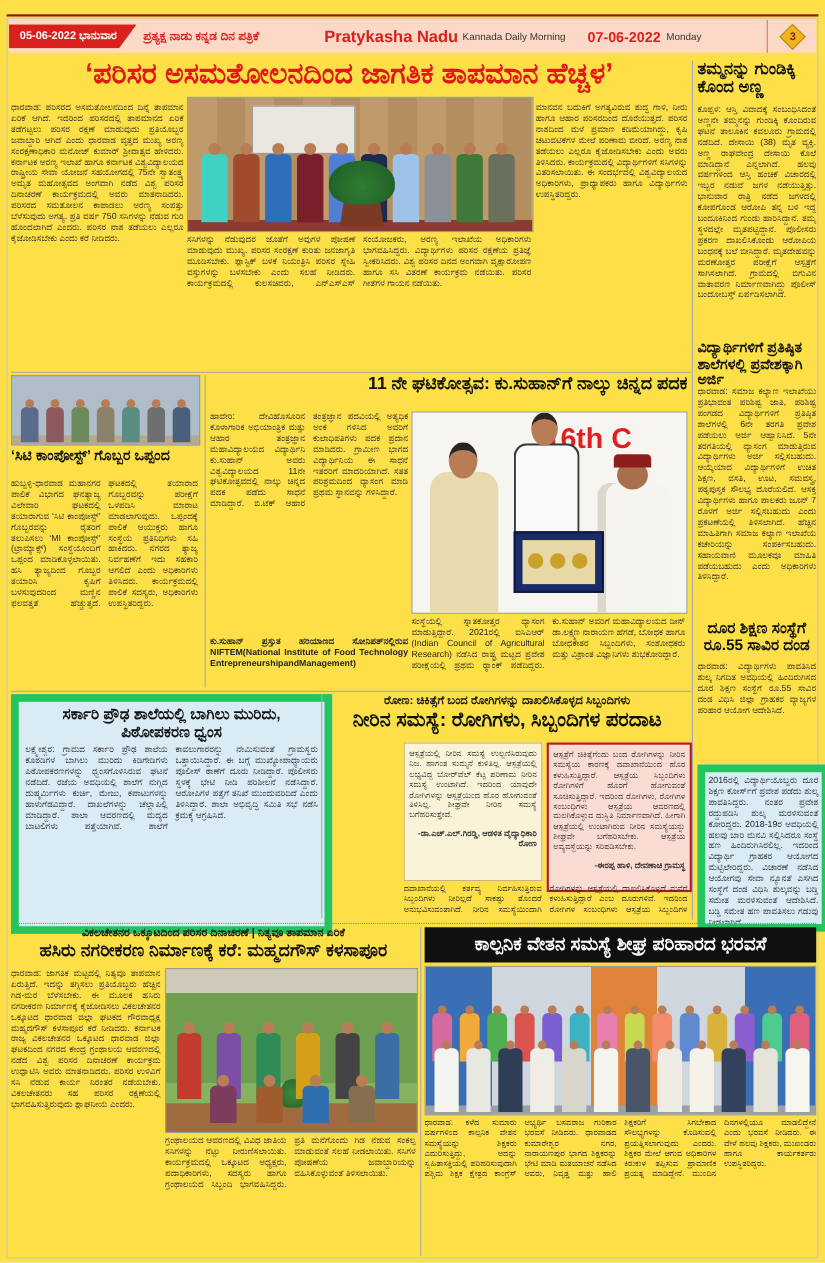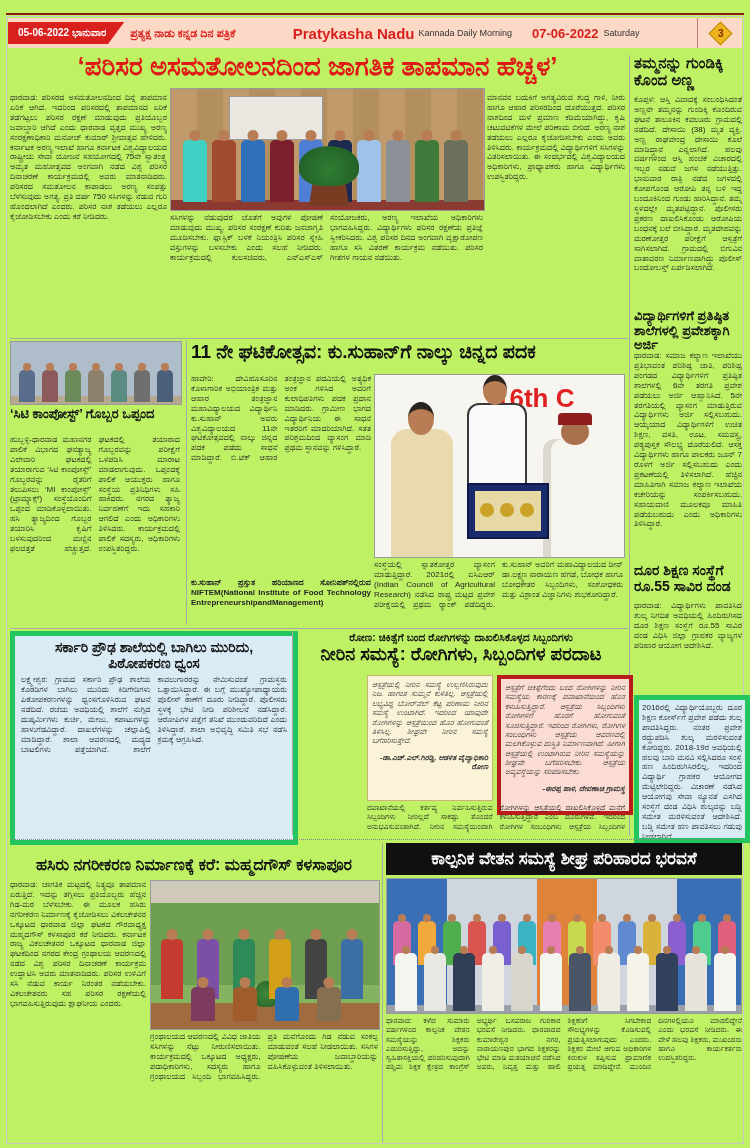--- a/index.html
+++ b/index.html
@@ -1,16 +1,16 @@
 <!DOCTYPE html>
 <html><head>
 <meta charset="utf-8">
 <style>
   html,body{margin:0;padding:0;background:#e9e9e9;}
-  .page{position:relative;width:750px;height:1148px;background:#bef264;margin:0 auto;
+  .page{position:relative;width:750px;height:1148px;background:#fde047;margin:0 auto;
         font-family:"Liberation Sans","DejaVu Sans",sans-serif;overflow:hidden;color:#1c1c1c;}
   .abs{position:absolute;}
   .frame{border:1px solid #c8c8c8;}
   .topline{background:#8b1a12;}
   
   .hdrbar{background:#fbd9c6;display:flex;align-items:center;}
   .ribbon{background:#d9201d;color:#fff;font-weight:bold;font-size:10px;line-height:22px;
           padding:0 18px 0 10px;clip-path:polygon(0 0,100% 0,86% 100%,0 100%);white-space:nowrap;}
   .tagline{color:#d9201d;font-weight:bold;font-size:11px;margin-left:6px;white-space:nowrap;}
   .masthead{color:#d9201d;font-weight:bold;font-size:15px;white-space:nowrap;}
@@ -26,24 +26,24 @@
   .h-blk{color:#111;font-weight:bold;line-height:1.12;}
   .kicker{color:#111;font-weight:bold;}
   
   .body{font-size:8px;line-height:1.24;text-align:justify;color:#252525;overflow:hidden;}
   .cols2{column-count:2;column-gap:7px;}
   .cols4{column-count:4;column-gap:7px;}
   .vline{background:#a9a9a9;}
   .hline{background:#a9a9a9;}
   .dotline{border-top:1px dotted #888;}
   
-  .bluebox{background:#d9ecf6;border:5px solid #22c55e;}
+  .bluebox{background:#d9ecf6;border:7px solid #22c55e;}
   .creambox{background:#fbf3d8;border:1px solid #c9b37a;}
-  .pinkbox{background:#fbdcd2;border:4px solid #b91c1c;}
-  .qtext{font-size:7.5px;line-height:1.25;text-align:justify;color:#333;padding:4px;font-style:italic;}
+  .pinkbox{background:#fbdcd2;border:2px solid #b91c1c;}
+  .qtext{font-size:7.5px;line-height:1.25;text-align:justify;color:#333;padding:4px;}
   .qby{display:block;text-align:right;font-weight:bold;margin-top:3px;}
   .banner{background:#101010;color:#fff;font-weight:bold;display:flex;align-items:center;justify-content:center;text-align:center;}
   
   .photo{overflow:hidden;border:1px solid #9a9a9a;}
   .person{position:absolute;border-radius:5px 5px 0 0;}
   .person::before{content:"";position:absolute;left:50%;top:-10px;transform:translateX(-50%);
                   width:11px;height:11px;border-radius:50%;background:#b97d56;}
   .sm .person::before{width:8px;height:8px;top:-7px;}
   .bigred{color:#e02020;font-weight:bold;}
 </style>
@@ -55,21 +55,21 @@
   <div class="abs frame" style="left:6px;top:16px;width:736px;height:1126px;"></div>
   <div class="abs topline" style="left:6px;top:13px;width:738px;height:2px;"></div>
 
   <div class="abs hdrbar" style="left:8px;top:18px;width:734px;height:30px;">
     <div class="ribbon">05-06-2022 ಭಾನುವಾರ</div>
     <div class="tagline">ಪ್ರತ್ಯಕ್ಷ ನಾಡು ಕನ್ನಡ ದಿನ ಪತ್ರಿಕೆ</div>
     <div style="flex:1"></div>
     <div class="masthead">Pratykasha Nadu</div>
     <div class="mhsub">Kannada Daily Morning</div>
     <div class="idate">07-06-2022</div>
-    <div class="wday">Saturday</div>
+    <div class="wday">Monday</div>
     <div style="flex:1"></div>
     <div class="diawrap">
       <div class="diamond">
         <span>3</span>
       </div>
     </div>
   </div>
 
   <div class="abs h-red" style="left:10px;top:53px;width:615px;height:37px;font-size:26px;">‘ಪರಿಸರ ಅಸಮತೋಲನದಿಂದ ಜಾಗತಿಕ ತಾಪಮಾನ ಹೆಚ್ಚಳ’</div>
 
@@ -100,21 +100,21 @@
 
   <div class="abs vline" style="left:629px;top:55px;width:1px;height:781px;"></div>
 
   <div class="abs" style="left:634px;top:55px;width:108px;height:781px;">
     <div class="abs h-blk" style="left:0;top:0;width:108px;font-size:15px;">ತಮ್ಮನನ್ನು ಗುಂಡಿಕ್ಕಿ ಕೊಂದ ಅಣ್ಣ</div>
     <div class="abs body" style="left:0;top:40px;width:108px;height:208px;">ಕೊಪ್ಪಳ: ಆಸ್ತಿ ವಿವಾದಕ್ಕೆ ಸಂಬಂಧಿಸಿದಂತೆ ಅಣ್ಣನೇ ತಮ್ಮನನ್ನು ಗುಂಡಿಕ್ಕಿ ಕೊಂದಿರುವ ಘಟನೆ ತಾಲೂಕಿನ ಕವಲೂರು ಗ್ರಾಮದಲ್ಲಿ ನಡೆದಿದೆ. ದೇಸಾಯಿ (38) ಮೃತ ವ್ಯಕ್ತಿ. ಅಣ್ಣ ರಾಘವೇಂದ್ರ ದೇಸಾಯಿ ಕೊಲೆ ಮಾಡಿದ್ದಾನೆ ಎನ್ನಲಾಗಿದೆ. ಹಲವು ವರ್ಷಗಳಿಂದ ಆಸ್ತಿ ಹಂಚಿಕೆ ವಿಚಾರದಲ್ಲಿ ಇಬ್ಬರ ನಡುವೆ ಜಗಳ ನಡೆಯುತ್ತಿತ್ತು. ಭಾನುವಾರ ರಾತ್ರಿ ನಡೆದ ಜಗಳದಲ್ಲಿ ಕೋಪಗೊಂಡ ಆರೋಪಿ ತನ್ನ ಬಳಿ ಇದ್ದ ಬಂದೂಕಿನಿಂದ ಗುಂಡು ಹಾರಿಸಿದ್ದಾನೆ. ತಮ್ಮ ಸ್ಥಳದಲ್ಲೇ ಮೃತಪಟ್ಟಿದ್ದಾನೆ. ಪೊಲೀಸರು ಪ್ರಕರಣ ದಾಖಲಿಸಿಕೊಂಡು ಆರೋಪಿಯ ಬಂಧನಕ್ಕೆ ಬಲೆ ಬೀಸಿದ್ದಾರೆ. ಮೃತದೇಹವನ್ನು ಮರಣೋತ್ತರ ಪರೀಕ್ಷೆಗೆ ಆಸ್ಪತ್ರೆಗೆ ಸಾಗಿಸಲಾಗಿದೆ. ಗ್ರಾಮದಲ್ಲಿ ಬಿಗುವಿನ ವಾತಾವರಣ ನಿರ್ಮಾಣವಾಗಿದ್ದು ಪೊಲೀಸ್ ಬಂದೋಬಸ್ತ್ ಏರ್ಪಡಿಸಲಾಗಿದೆ.</div>
 
     <div class="abs h-blk" style="left:0;top:254px;width:108px;font-size:13px;">ವಿದ್ಯಾರ್ಥಿಗಳಿಗೆ ಪ್ರತಿಷ್ಠಿತ ಶಾಲೆಗಳಲ್ಲಿ ಪ್ರವೇಶಕ್ಕಾಗಿ ಅರ್ಜಿ</div>
     <div class="abs body" style="left:0;top:296px;width:108px;height:208px;">ಧಾರವಾಡ: ಸಮಾಜ ಕಲ್ಯಾಣ ಇಲಾಖೆಯು ಪ್ರತಿಭಾವಂತ ಪರಿಶಿಷ್ಟ ಜಾತಿ, ಪರಿಶಿಷ್ಟ ಪಂಗಡದ ವಿದ್ಯಾರ್ಥಿಗಳಿಗೆ ಪ್ರತಿಷ್ಠಿತ ಶಾಲೆಗಳಲ್ಲಿ 6ನೇ ತರಗತಿ ಪ್ರವೇಶ ಪಡೆಯಲು ಅರ್ಜಿ ಆಹ್ವಾನಿಸಿದೆ. 5ನೇ ತರಗತಿಯಲ್ಲಿ ವ್ಯಾಸಂಗ ಮಾಡುತ್ತಿರುವ ವಿದ್ಯಾರ್ಥಿಗಳು ಅರ್ಜಿ ಸಲ್ಲಿಸಬಹುದು. ಆಯ್ಕೆಯಾದ ವಿದ್ಯಾರ್ಥಿಗಳಿಗೆ ಉಚಿತ ಶಿಕ್ಷಣ, ವಸತಿ, ಊಟ, ಸಮವಸ್ತ್ರ, ಪಠ್ಯಪುಸ್ತಕ ಸೌಲಭ್ಯ ದೊರೆಯಲಿದೆ. ಆಸಕ್ತ ವಿದ್ಯಾರ್ಥಿಗಳು ಹಾಗೂ ಪಾಲಕರು ಜೂನ್ 7 ರೊಳಗೆ ಅರ್ಜಿ ಸಲ್ಲಿಸಬಹುದು ಎಂದು ಪ್ರಕಟಣೆಯಲ್ಲಿ ತಿಳಿಸಲಾಗಿದೆ. ಹೆಚ್ಚಿನ ಮಾಹಿತಿಗಾಗಿ ಸಮಾಜ ಕಲ್ಯಾಣ ಇಲಾಖೆಯ ಕಚೇರಿಯನ್ನು ಸಂಪರ್ಕಿಸಬಹುದು. ಸಹಾಯವಾಣಿ ಮೂಲಕವೂ ಮಾಹಿತಿ ಪಡೆಯಬಹುದು ಎಂದು ಅಧಿಕಾರಿಗಳು ತಿಳಿಸಿದ್ದಾರೆ.</div>
 
-    <div class="abs h-blk" style="left:0;top:508px;width:108px;font-size:14px;">ದೂರ ಶಿಕ್ಷಣ ಸಂಸ್ಥೆಗೆ ರೂ.55 ಸಾವಿರ ದಂಡ</div>
+    <div class="abs h-blk" style="left:0;top:508px;width:108px;font-size:14px;text-align:center;">ದೂರ ಶಿಕ್ಷಣ ಸಂಸ್ಥೆಗೆ ರೂ.55 ಸಾವಿರ ದಂಡ</div>
     <div class="abs body" style="left:0;top:546px;width:108px;height:90px;">ಧಾರವಾಡ: ವಿದ್ಯಾರ್ಥಿಗಳು ಪಾವತಿಸಿದ ಶುಲ್ಕ ನಿಗದಿತ ಅವಧಿಯಲ್ಲಿ ಹಿಂದಿರುಗಿಸದ ದೂರ ಶಿಕ್ಷಣ ಸಂಸ್ಥೆಗೆ ರೂ.55 ಸಾವಿರ ದಂಡ ವಿಧಿಸಿ ಜಿಲ್ಲಾ ಗ್ರಾಹಕರ ವ್ಯಾಜ್ಯಗಳ ಪರಿಹಾರ ಆಯೋಗ ಆದೇಶಿಸಿದೆ.</div>
     <div class="abs bluebox body" style="left:0;top:640px;width:100px;height:132px;padding:3px;">2016ರಲ್ಲಿ ವಿದ್ಯಾರ್ಥಿಯೊಬ್ಬರು ದೂರ ಶಿಕ್ಷಣ ಕೋರ್ಸ್‌ಗೆ ಪ್ರವೇಶ ಪಡೆದು ಶುಲ್ಕ ಪಾವತಿಸಿದ್ದರು. ನಂತರ ಪ್ರವೇಶ ರದ್ದುಪಡಿಸಿ ಶುಲ್ಕ ಮರಳಿಸುವಂತೆ ಕೋರಿದ್ದರು. 2018-19ರ ಅವಧಿಯಲ್ಲಿ ಹಲವು ಬಾರಿ ಮನವಿ ಸಲ್ಲಿಸಿದರೂ ಸಂಸ್ಥೆ ಹಣ ಹಿಂದಿರುಗಿಸಿರಲಿಲ್ಲ. ಇದರಿಂದ ವಿದ್ಯಾರ್ಥಿ ಗ್ರಾಹಕರ ಆಯೋಗದ ಮೆಟ್ಟಿಲೇರಿದ್ದರು. ವಿಚಾರಣೆ ನಡೆಸಿದ ಆಯೋಗವು ಸೇವಾ ನ್ಯೂನತೆ ಎಸಗಿದ ಸಂಸ್ಥೆಗೆ ದಂಡ ವಿಧಿಸಿ ಶುಲ್ಕವನ್ನು ಬಡ್ಡಿ ಸಮೇತ ಮರಳಿಸುವಂತೆ ಆದೇಶಿಸಿದೆ. ಬಡ್ಡಿ ಸಮೇತ ಹಣ ಪಾವತಿಸಲು ಗಡುವು ನೀಡಲಾಗಿದೆ.</div>
   </div>
 
   <div class="abs hline" style="left:10px;top:338px;width:618px;height:1px;"></div>
 
   <div class="abs" style="left:10px;top:341px;width:172px;height:284px;">
     <div class="photo sm" style="position:absolute;left:0;top:0;width:170px;height:62px;background:#aebdc9;">
       <div class="abs" style="left:0;bottom:0;width:100%;height:8px;background:#b7a98f;"></div>
       <div class="abs" style="position:absolute;inset:0;">
@@ -127,21 +127,21 @@
           <div class="person" style="background: rgb(74, 95, 122); width: 16px; height: 32px; left: 146px; bottom: 2px;"></div>
         </div>
     </div>
     <div class="abs h-blk" style="left:0;top:66px;width:170px;font-size:13px;text-align:left;">‘ಸಿಟಿ ಕಾಂಪೋಸ್ಟ್’ ಗೊಬ್ಬರ ಒಪ್ಪಂದ</div>
     <div class="abs body cols2" style="left:0;top:94px;width:170px;height:188px;">ಹುಬ್ಬಳ್ಳಿ-ಧಾರವಾಡ ಮಹಾನಗರ ಪಾಲಿಕೆ ವಿಭಾಗದ ಘನತ್ಯಾಜ್ಯ ವಿಲೇವಾರಿ ಘಟಕದಲ್ಲಿ ತಯಾರಾಗುವ ‘ಸಿಟಿ ಕಾಂಪೋಸ್ಟ್’ ಗೊಬ್ಬರವನ್ನು ರೈತರಿಗೆ ತಲುಪಿಸಲು ‘MI ಕಾಂಪೋಸ್ಟ್’ (ಟ್ರಾಮ್ಯಾಕ್ಸ್) ಸಂಸ್ಥೆಯೊಂದಿಗೆ ಒಪ್ಪಂದ ಮಾಡಿಕೊಳ್ಳಲಾಯಿತು. ಹಸಿ ತ್ಯಾಜ್ಯದಿಂದ ಗೊಬ್ಬರ ತಯಾರಿಸಿ ಕೃಷಿಗೆ ಬಳಸುವುದರಿಂದ ಮಣ್ಣಿನ ಫಲವತ್ತತೆ ಹೆಚ್ಚುತ್ತದೆ. ಘಟಕದಲ್ಲಿ ತಯಾರಾದ ಗೊಬ್ಬರವನ್ನು ಪರೀಕ್ಷೆಗೆ ಒಳಪಡಿಸಿ ಮಾರಾಟ ಮಾಡಲಾಗುವುದು. ಒಪ್ಪಂದಕ್ಕೆ ಪಾಲಿಕೆ ಆಯುಕ್ತರು ಹಾಗೂ ಸಂಸ್ಥೆಯ ಪ್ರತಿನಿಧಿಗಳು ಸಹಿ ಹಾಕಿದರು. ನಗರದ ತ್ಯಾಜ್ಯ ನಿರ್ವಹಣೆಗೆ ಇದು ಸಹಕಾರಿ ಆಗಲಿದೆ ಎಂದು ಅಧಿಕಾರಿಗಳು ತಿಳಿಸಿದರು. ಕಾರ್ಯಕ್ರಮದಲ್ಲಿ ಪಾಲಿಕೆ ಸದಸ್ಯರು, ಅಧಿಕಾರಿಗಳು ಉಪಸ್ಥಿತರಿದ್ದರು.</div>
   </div>
 
   <div class="abs vline" style="left:186px;top:341px;width:1px;height:284px;"></div>
 
   <div class="abs" style="left:191px;top:341px;width:434px;height:285px;">
-    <div class="abs h-blk" style="left:0;top:0;width:434px;font-size:19px;text-align:left;">11 ನೇ ಘಟಿಕೋತ್ಸವ: ಕು.ಸುಹಾನ್‌ಗೆ ನಾಲ್ಕು ಚಿನ್ನದ ಪದಕ</div>
+    <div class="abs h-blk" style="left:0;top:0;width:434px;font-size:16px;text-align:right;">11 ನೇ ಘಟಿಕೋತ್ಸವ: ಕು.ಸುಹಾನ್‌ಗೆ ನಾಲ್ಕು ಚಿನ್ನದ ಪದಕ</div>
     <div class="abs body cols2" style="left:0;top:33px;width:180px;height:200px;">ಹಾವೇರಿ: ದೇವಿಹೊಸೂರಿನ ಕೊಳಾಗಾರಿಕ ಅಭಿಯಾಂತ್ರಿಕ ಮತ್ತು ಆಹಾರ ತಂತ್ರಜ್ಞಾನ ಮಹಾವಿದ್ಯಾಲಯದ ವಿದ್ಯಾರ್ಥಿನಿ ಕು.ಸುಹಾನ್ ಅವರು ವಿಶ್ವವಿದ್ಯಾಲಯದ 11ನೇ ಘಟಿಕೋತ್ಸವದಲ್ಲಿ ನಾಲ್ಕು ಚಿನ್ನದ ಪದಕ ಪಡೆದು ಸಾಧನೆ ಮಾಡಿದ್ದಾರೆ. ಬಿ.ಟೆಕ್ ಆಹಾರ ತಂತ್ರಜ್ಞಾನ ಪದವಿಯಲ್ಲಿ ಅತ್ಯಧಿಕ ಅಂಕ ಗಳಿಸಿದ ಅವರಿಗೆ ಕುಲಾಧಿಪತಿಗಳು ಪದಕ ಪ್ರದಾನ ಮಾಡಿದರು. ಗ್ರಾಮೀಣ ಭಾಗದ ವಿದ್ಯಾರ್ಥಿನಿಯ ಈ ಸಾಧನೆ ಇತರರಿಗೆ ಮಾದರಿಯಾಗಿದೆ. ಸತತ ಪರಿಶ್ರಮದಿಂದ ವ್ಯಾಸಂಗ ಮಾಡಿ ಪ್ರಥಮ ಸ್ಥಾನವನ್ನು ಗಳಿಸಿದ್ದಾರೆ.</div>
     <div class="abs body" style="left:0;top:237px;width:180px;height:46px;font-weight:bold;">ಕು.ಸುಹಾನ್ ಪ್ರಸ್ತುತ ಹರಿಯಾಣದ ಸೋನಿಪತ್‌ನಲ್ಲಿರುವ NIFTEM(National Institute of Food Technology EntrepreneurshipandManagement)</div>
 
     <div class="photo" style="position:absolute;left:183px;top:33px;width:249px;height:182px;background:#f7f5f0;">
       <div class="abs bigred" style="left:120px;top:8px;font-size:26px;">16th C</div>
 
       <div class="abs" style="left:16px;bottom:0;width:62px;height:128px;background:#e9d9ae;border-radius:16px 16px 0 0;"></div>
       <div class="abs" style="left:33px;bottom:122px;width:26px;height:26px;border-radius:50%;background:#b97d56;border-top:7px solid #2b2320;"></div>
 
       <div class="abs" style="left:92px;bottom:36px;width:56px;height:116px;background:#fafafa;border:2px solid #3a3a3a;border-bottom:none;border-radius:12px 12px 0 0;"></div>
@@ -180,20 +180,21 @@
     <div class="abs pinkbox" style="left:200px;top:44px;width:128px;height:132px;">
       <div class="qtext">ಆಸ್ಪತ್ರೆಗೆ ಚಿಕಿತ್ಸೆಗೆಂದು ಬಂದ ರೋಗಿಗಳನ್ನು ನೀರಿನ ಸಮಸ್ಯೆಯ ಕಾರಣಕ್ಕೆ ದವಾಖಾನೆಯಿಂದ ಹೊರ ಕಳುಹಿಸುತ್ತಿದ್ದಾರೆ. ಆಸ್ಪತ್ರೆಯ ಸಿಬ್ಬಂದಿಗಳು ರೋಗಿಗಳಿಗೆ ಹೊರಗೆ ಹೋಗುವಂತೆ ಸೂಚಿಸುತ್ತಿದ್ದಾರೆ. ಇದರಿಂದ ರೋಗಿಗಳು, ರೋಗಿಗಳ ಸಂಬಂಧಿಗಳು ಆಸ್ಪತ್ರೆಯ ಆವರಣದಲ್ಲಿ ಮಲಗಿಕೊಳ್ಳುವ ದುಸ್ಥಿತಿ ನಿರ್ಮಾಣವಾಗಿದೆ. ಹೀಗಾಗಿ ಆಸ್ಪತ್ರೆಯಲ್ಲಿ ಉಂಟಾಗಿರುವ ನೀರಿನ ಸಮಸ್ಯೆಯನ್ನು ಶೀಘ್ರವೇ ಬಗೆಹರಿಸಬೇಕು. ಆಸ್ಪತ್ರೆಯ ಅವ್ಯವಸ್ಥೆಯನ್ನು ಸರಿಪಡಿಸಬೇಕು.</div>
       <span class="qby qtext" style="padding-top:0;">-ಈರಪ್ಪ ಹಾಳಿ, ದೇವಣಾಚಿ ಗ್ರಾಮಸ್ಥ</span>
     </div>
     <div class="abs body cols2" style="left:70px;top:172px;width:258px;height:32px;font-size:7.5px;">ದವಾಖಾನೆಯಲ್ಲಿ ಕರ್ತವ್ಯ ನಿರ್ವಹಿಸುತ್ತಿರುವ ಸಿಬ್ಬಂದಿಗಳು ನೀರಿಲ್ಲದೆ ಸಾಕಷ್ಟು ತೊಂದರೆ ಅನುಭವಿಸುವಂತಾಗಿದೆ. ನೀರಿನ ಸಮಸ್ಯೆಯಿಂದಾಗಿ ರೋಗಿಗಳನ್ನು ಆಸ್ಪತ್ರೆಯಲ್ಲಿ ದಾಖಲಿಸಿಕೊಳ್ಳದೆ ಮನೆಗೆ ಕಳುಹಿಸುತ್ತಿದ್ದಾರೆ ಎಂಬ ದೂರುಗಳಿವೆ. ಇದರಿಂದ ರೋಗಿಗಳ ಸಂಬಂಧಿಗಳು ಆಸ್ಪತ್ರೆಯ ಸಿಬ್ಬಂದಿಗಳ ಜೊತೆಗೆ ಮಾತಿನ ಚಕಮಕಿ ನಡೆಸುತ್ತಿರುವ ದೃಶ್ಯಗಳು ಸಾಮಾನ್ಯವಾಗಿವೆ.</div>
   </div>
 
   <div class="abs dotline" style="left:10px;top:839px;width:732px;height:0;"></div>
 
   <div class="abs" style="left:10px;top:843px;width:368px;height:300px;">
+    <div class="abs kicker" style="left:0;top:0;width:368px;font-size:10px;text-align:center;">ವಿಕಲಚೇತನರ ಒಕ್ಕೂಟದಿಂದ ಪರಿಸರ ದಿನಾಚರಣೆ | ನಿತ್ಯವೂ ತಾಪಮಾನ ಏರಿಕೆ</div>
     <div class="abs h-blk" style="left:0;top:13px;width:368px;font-size:16px;text-align:center;">ಹಸಿರು ನಗರೀಕರಣ ನಿರ್ಮಾಣಕ್ಕೆ ಕರೆ: ಮಹ್ಮದಗೌಸ್ ಕಳಸಾಪೂರ</div>
     <div class="abs body" style="left:0;top:37px;width:136px;height:263px;">ಧಾರವಾಡ: ಜಾಗತಿಕ ಮಟ್ಟದಲ್ಲಿ ನಿತ್ಯವೂ ತಾಪಮಾನ ಏರುತ್ತಿದೆ. ಇದನ್ನು ತಗ್ಗಿಸಲು ಪ್ರತಿಯೊಬ್ಬರು ಹೆಚ್ಚಿನ ಗಿಡ-ಮರ ಬೆಳೆಸಬೇಕು. ಈ ಮೂಲಕ ಹಸಿರು ನಗರೀಕರಣ ನಿರ್ಮಾಣಕ್ಕೆ ಕೈಜೋಡಿಸಲು ವಿಕಲಚೇತನರ ಒಕ್ಕೂಟದ ಧಾರವಾಡ ಜಿಲ್ಲಾ ಘಟಕದ ಗೌರವಾಧ್ಯಕ್ಷ ಮಹ್ಮದಗೌಸ್ ಕಳಸಾಪೂರ ಕರೆ ನೀಡಿದರು. ಕರ್ನಾಟಕ ರಾಜ್ಯ ವಿಕಲಚೇತನರ ಒಕ್ಕೂಟದ ಧಾರವಾಡ ಜಿಲ್ಲಾ ಘಟಕದಿಂದ ನಗರದ ಕೇಂದ್ರ ಗ್ರಂಥಾಲಯ ಆವರಣದಲ್ಲಿ ನಡೆದ ವಿಶ್ವ ಪರಿಸರ ದಿನಾಚರಣೆ ಕಾರ್ಯಕ್ರಮ ಉದ್ಘಾಟಿಸಿ ಅವರು ಮಾತನಾಡಿದರು. ಪರಿಸರ ಉಳಿವಿಗೆ ಸಸಿ ನೆಡುವ ಕಾರ್ಯ ನಿರಂತರ ನಡೆಯಬೇಕು. ವಿಕಲಚೇತನರು ಸಹ ಪರಿಸರ ರಕ್ಷಣೆಯಲ್ಲಿ ಭಾಗವಹಿಸುತ್ತಿರುವುದು ಶ್ಲಾಘನೀಯ ಎಂದರು.</div>
     <div class="photo" style="position:absolute;left:140px;top:37px;width:228px;height:148px;background:linear-gradient(#cfc9ba 0 22px,#6e9e4f 22px 70%,#86b35f 70%);">
       <div class="abs" style="left:0;bottom:0;width:100%;height:26px;background:#a06c3f;"></div>
       <div class="abs" style="left:104px;bottom:22px;width:22px;height:26px;background:radial-gradient(circle,#3e8a3b,#2a632a);border-radius:50% 50% 30% 30%;"></div>
       <div class="abs" style="position:absolute;inset:0;">
           <div class="person" style="background: rgb(194, 59, 46); width: 22px; height: 60px; left: 10px; bottom: 30px;"></div>
           <div class="person" style="background: rgb(123, 79, 166); width: 22px; height: 60px; left: 46px; bottom: 30px;"></div>
           <div class="person" style="background: rgb(46, 139, 87); width: 22px; height: 60px; left: 82px; bottom: 30px;"></div>
           <div class="person" style="background: rgb(212, 160, 23); width: 22px; height: 60px; left: 118px; bottom: 30px;"></div>

